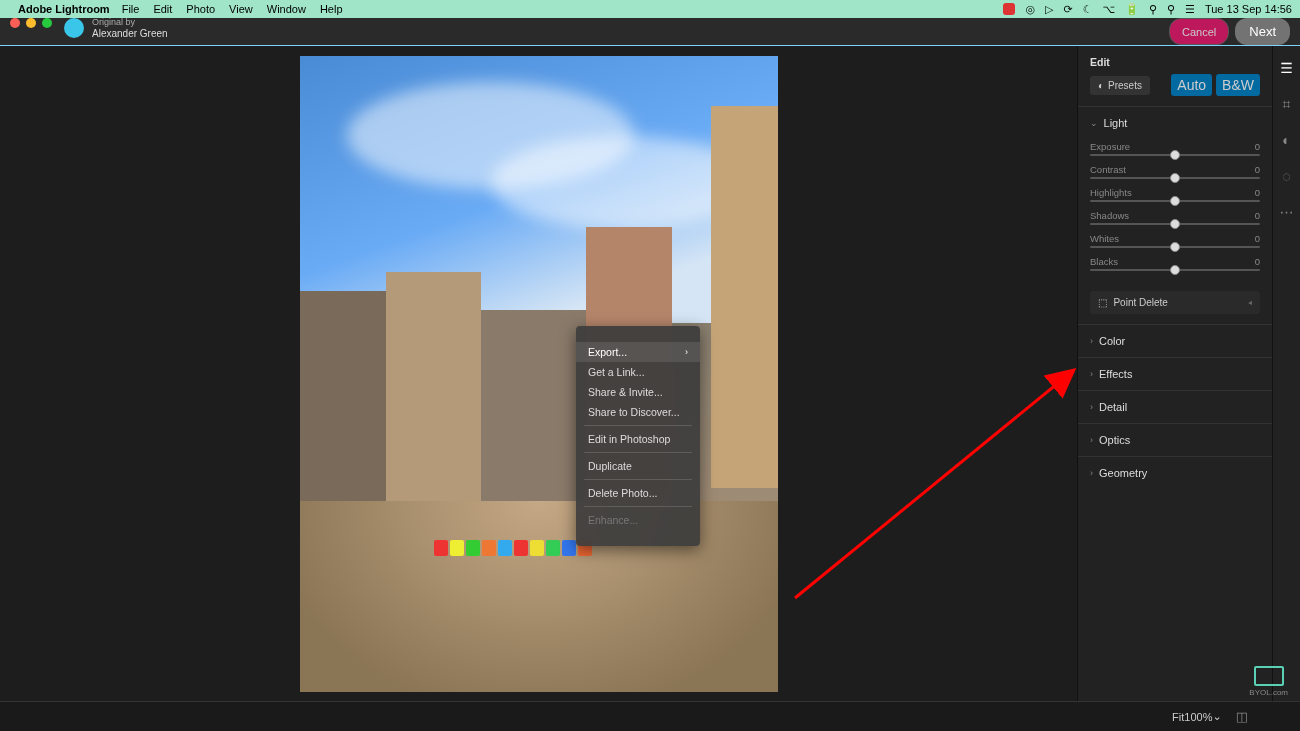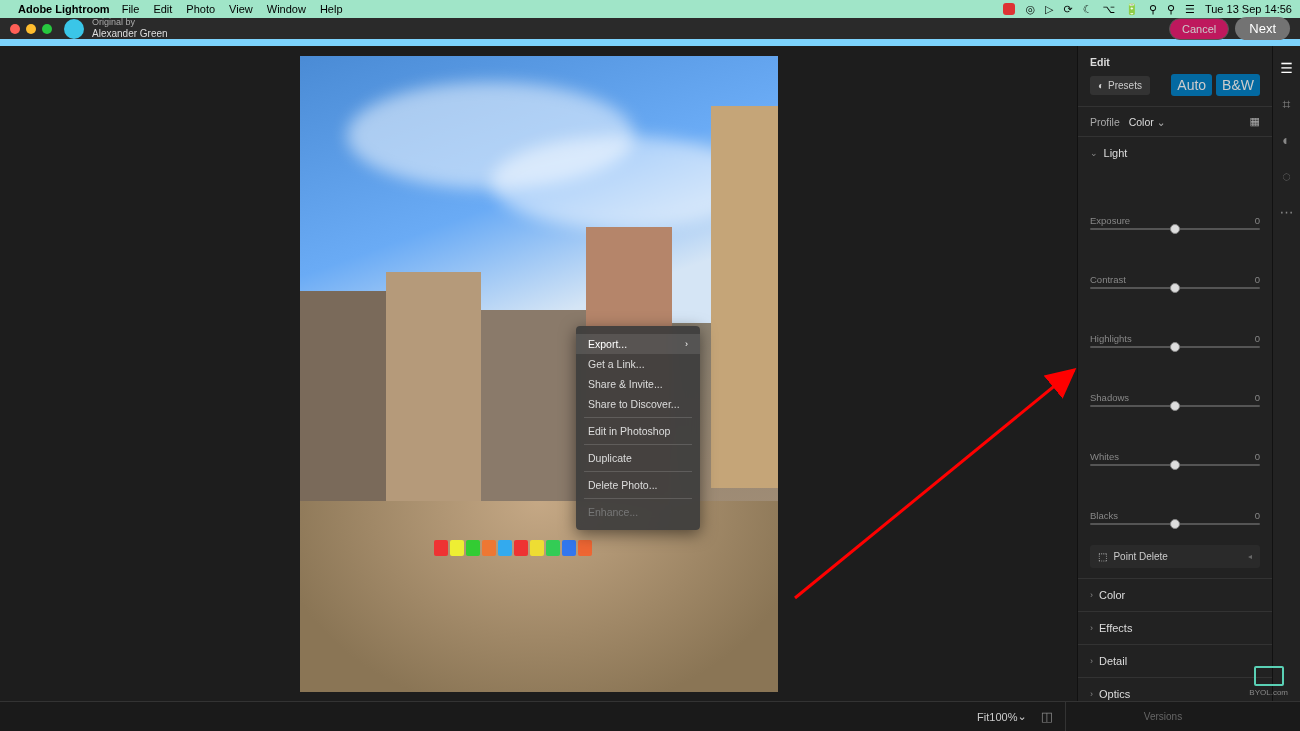--- a/index.html
+++ b/index.html
@@ -8,21 +8,21 @@
 
 .menubar { height: 18px; background: #a0e5c8; display: flex; align-items: center; padding: 0 8px; font-size: 11px; color: #000; }
 .menubar .apple { margin-right: 10px; font-size: 13px; }
 .menubar .app-name { font-weight: 600; margin-right: 12px; }
 .menubar .menu-item { margin-right: 14px; cursor: default; }
 .menubar .spacer { flex: 1; }
 .menubar .status-icon { margin-left: 10px; font-size: 11px; }
 .menubar .red-dot { width:12px; height:12px; background:#d33; border-radius:3px; display:inline-block; }
 
 
-.app-header { height: 28px; background: #2a2a2a; display: flex; align-items: center; padding: 0 10px; border-bottom: 7px solid #7dd3fc; }
+.app-header { height: 28px; background: #2a2a2a; display: flex; padding: 0 10px; border-bottom: 1px solid #7dd3fc; }
 .traffic { display:flex; gap:6px; margin-right:12px; }
 .traffic span { width:10px; height:10px; border-radius:50%; display:inline-block; }
 .tl-red{background:#ff5f56;} .tl-yellow{background:#ffbd2e;} .tl-green{background:#27c93f;}
 .user-badge { width:20px; height:20px; border-radius:50%; background:#3ac6e8; margin-right:8px; }
 .user-info { font-size:9px; line-height:1.1; color:#aaa; }
 .user-info .name { color:#ddd; font-size:10px; }
 .app-header .spacer { flex:1; }
 .btn-cancel { background:#be185d; border:1px solid #555; color:#ccc; padding:4px 12px; border-radius:12px; font-size:11px; margin-right:6px; cursor:pointer; }
 .btn-next { background:#737373; border:none; color:#fff; padding:4px 14px; border-radius:12px; font-size:13px; cursor:pointer; }
 
@@ -36,42 +36,42 @@
 .bldg.b1{left:0;width:18%;height:35%;background:#7a6a5a;}
 .bldg.b2{left:18%;width:20%;height:38%;background:#b59a7a;}
 .bldg.b3{left:38%;width:22%;height:32%;background:#8a7a6a;}
 .bldg.b4{left:60%;width:18%;height:45%;background:#b5856a;}
 .bldg.b5{right:0;width:14%;height:60%;background:#c5a578; top:8%;}
 .ground { position:absolute; bottom:0; left:0; right:0; height:30%; background: radial-gradient(ellipse at center top, #c5a885 0%, #8a7555 80%); }
 .chairs { position:absolute; bottom:14%; left:28%; width:40%; height:10%; }
 .chair { display:inline-block; width:14px; height:16px; margin:1px; border-radius:2px; }
 
 
-.context-menu { position:absolute; left:576px; top:326px; width:124px; background:rgba(60,60,60,0.92); border-radius:4px; padding:8px 0; font-size:10.5px; backdrop-filter: blur(6px); box-shadow:0 4px 16px rgba(0,0,0,0.5); }
+.context-menu { position:absolute; left:576px; top:326px; width:124px; background:rgba(60,60,60,0.92); border-radius:4px; padding:16px 0; font-size:10.5px; backdrop-filter: blur(6px); box-shadow:0 4px 16px rgba(0,0,0,0.5); }
 .context-menu .cm-item { padding:4px 12px; color:#ddd; cursor:default; display:flex; justify-content:space-between; align-items:center; }
 .context-menu .cm-item.highlight { background:rgba(255,255,255,0.1); color:#fff; }
 .context-menu .cm-item.disabled { color:#777; }
 .context-menu .cm-sep { height:1px; background:rgba(255,255,255,0.15); margin:3px 8px; }
 .cm-arrow { font-size:9px; }
 
 
 .right-panel { width:195px; background:#222; border-left:1px solid #111; overflow-y:auto; font-size:10.5px; color:#aaa; }
 .rp-row { padding:8px 12px; display:flex; align-items:center; justify-content:space-between; }
 .rp-remix { font-size:10px; color:#888; }
 .rp-remix .val { color:#ddd; margin-left:4px; }
 .rp-edit-title { font-weight:600; color:#ddd; padding:10px 12px 6px; }
 .rp-btns { display:flex; gap:4px; padding:0 12px 10px; align-items:center; justify-content:space-between; }
 .rp-presets { background:#333; border:none; color:#ccc; padding:4px 8px; border-radius:3px; font-size:10px; display:flex; align-items:center; gap:4px; cursor:pointer; }
 .rp-small-btn { background:#0369a1; border:none; color:#ccc; padding:3px 6px; border-radius:3px; font-size:14px; cursor:pointer; }
 .rp-profile { padding:8px 12px; display:flex; align-items:center; justify-content:space-between; border-top:1px solid #333; }
 .rp-section { border-top:1px solid #333; }
 .rp-section-header { padding:10px 12px; display:flex; align-items:center; gap:6px; color:#ddd; font-size:11px; cursor:pointer; }
 .rp-section-header .chev { font-size:9px; color:#888; }
 .slider-group { padding:2px 12px 8px; }
-.slider-row { margin-bottom:8px;margin-top:44px; }
+.slider-row { margin-bottom:8px; }
 .slider-label { display:flex; justify-content:space-between; font-size:9.5px; color:#888; margin-bottom:2px; }
 .slider-track { height:2px; background:#555; position:relative; border-radius:1px; }
 .slider-thumb { position:absolute; top:-4px; width:10px; height:10px; background:#ddd; border-radius:50%; border:1px solid #888; transform:translateX(-50%); cursor:pointer; }
 .point-curve { margin:4px 12px 10px; background:#2a2a2a; padding:6px 8px; border-radius:3px; display:flex; align-items:center; gap:6px; font-size:10px; color:#ccc; cursor:pointer; }
 
 
 .tool-rail { width:28px; background:#222; border-left:1px solid #111; padding-top:14px; display:flex; flex-direction:column; align-items:center; gap:20px; }
 .tool-rail .tool { width:16px; height:16px; color:#888; cursor:pointer; font-size:14px; display:flex; align-items:center; justify-content:center; }
 .tool-rail .tool.active { color:#fff; }
 
@@ -156,28 +156,20 @@
     <div class="rp-btns">
       <button class="rp-presets">
           <span>◐</span>
           <span>Presets</span>
         </button>
       <div style="display:flex;gap:4px;">
         <button class="rp-small-btn">Auto</button>
         <button class="rp-small-btn">B&amp;W</button>
       </div>
     </div>
-    <div class="rp-profile">
-      <span>
-        <span>Profile</span>
-        <span style="color:#ddd;margin-left:6px;">Color</span>
-        <span> ⌄</span>
-      </span>
-      <span style="font-size:11px;">▦</span>
-    </div>
 
     <div class="rp-section">
       <div class="rp-section-header">
         <span class="chev">⌄</span>
         <span>Light</span>
       </div>
       <div class="slider-group" id="sliders">
           <div class="slider-row">
             <div class="slider-label">
               <span>Exposure</span>
@@ -284,21 +276,20 @@
 
 <div class="bottom-bar">
   <div class="spacer"></div>
   <div class="zoom">
     <span>Fit</span>
     <span>100%</span>
     <span>⌄</span>
   </div>
   <span class="compare-icon">◫</span>
   <div style="width:12px;"></div>
-  <div class="versions">Versions</div>
   <div style="width:28px;"></div>
 </div>
 
 <div class="context-menu" id="ctx">
     <div class="cm-item highlight">
       <span>Export...</span>
       <span class="cm-arrow">›</span>
     </div>
     <div class="cm-item">
       <span>Get a Link...</span>

